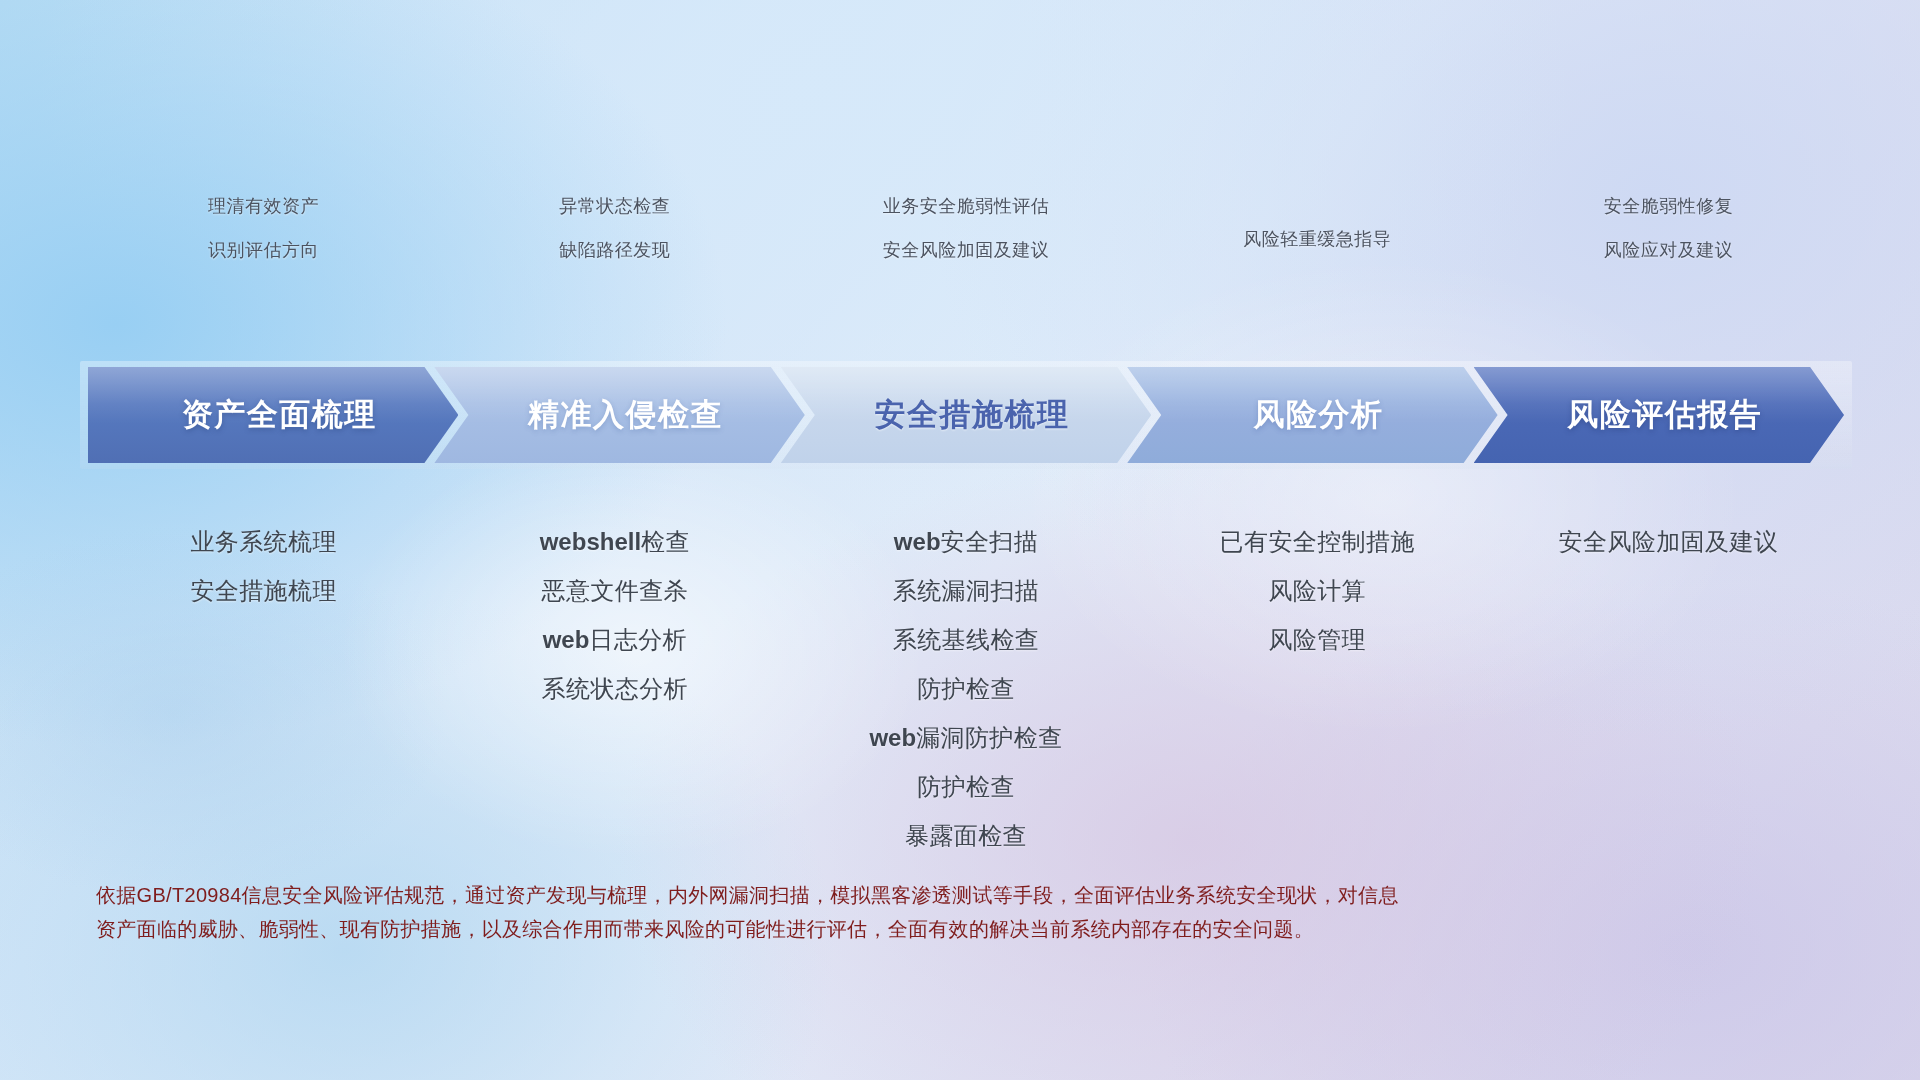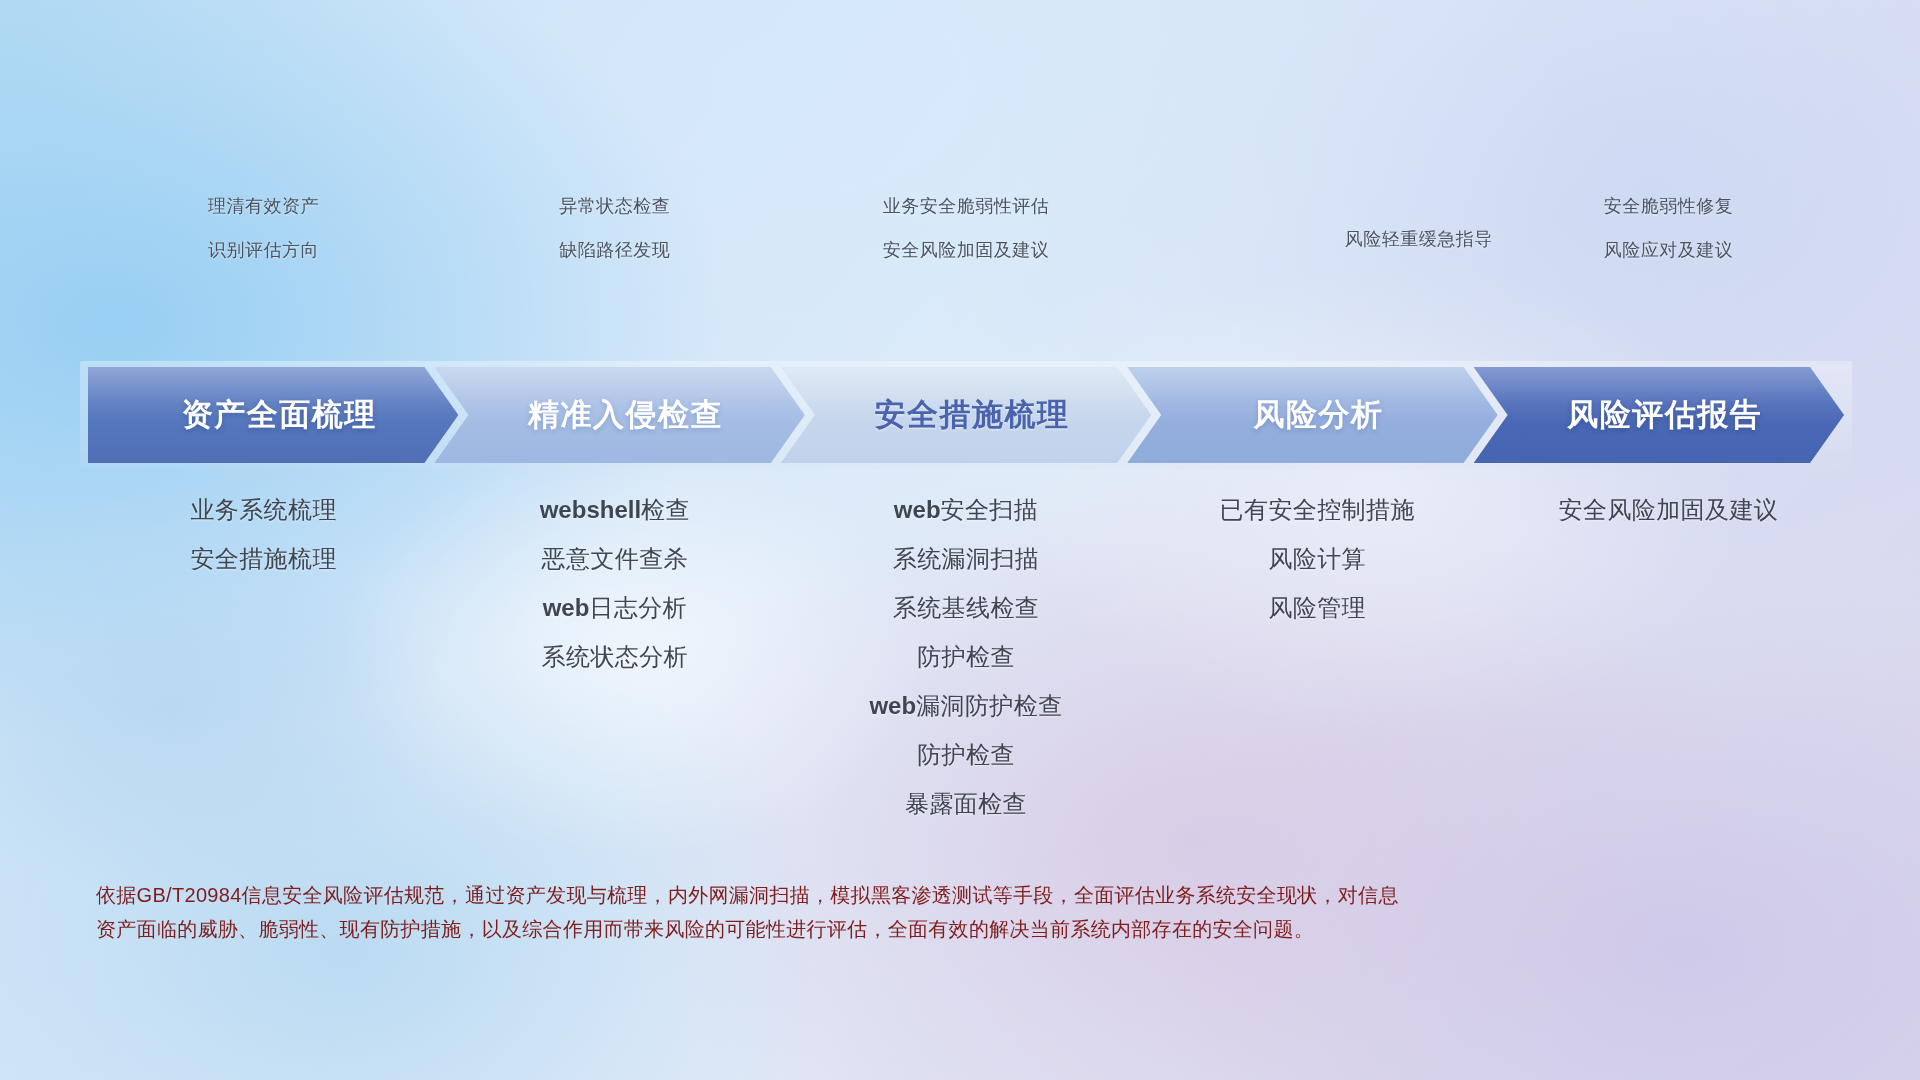--- a/index.html
+++ b/index.html
@@ -127,21 +127,21 @@
     left: 80px;
     right: 68px;
     top: 361px;
     height: 108px;
     background: linear-gradient(180deg, rgba(255,255,255,0.34), rgba(214,224,238,0.16));
     border-radius: 2px;
     filter: blur(0.3px);
   }
 
   
-  #bottom-row { top: 485px; }
+  #bottom-row { top: 517px; }
   .bot-line {
     font-size: 24px;
     line-height: 49px;
     color: #3f4650;
     letter-spacing: 0.4px;
     white-space: nowrap;
     text-shadow: 0 1px 2px rgba(255,255,255,0.5);
   }
   .bot-line .en {
     font-weight: bold;
@@ -180,21 +180,21 @@
     <div class="col">
       <div class="top-line">异常状态检查</div>
       <div class="top-line">缺陷路径发现</div>
     </div>
 
     <div class="col">
       <div class="top-line">业务安全脆弱性评估</div>
       <div class="top-line">安全风险加固及建议</div>
     </div>
 
-    <div class="col" style="justify-content:center; padding-top:22px;align-items:flex-end;">
+    <div class="col" style="justify-content:center; padding-top:22px;">
       <div class="top-line">风险轻重缓急指导</div>
     </div>
 
     <div class="col">
       <div class="top-line">安全脆弱性修复</div>
       <div class="top-line">风险应对及建议</div>
     </div>
 
   </div>
 

